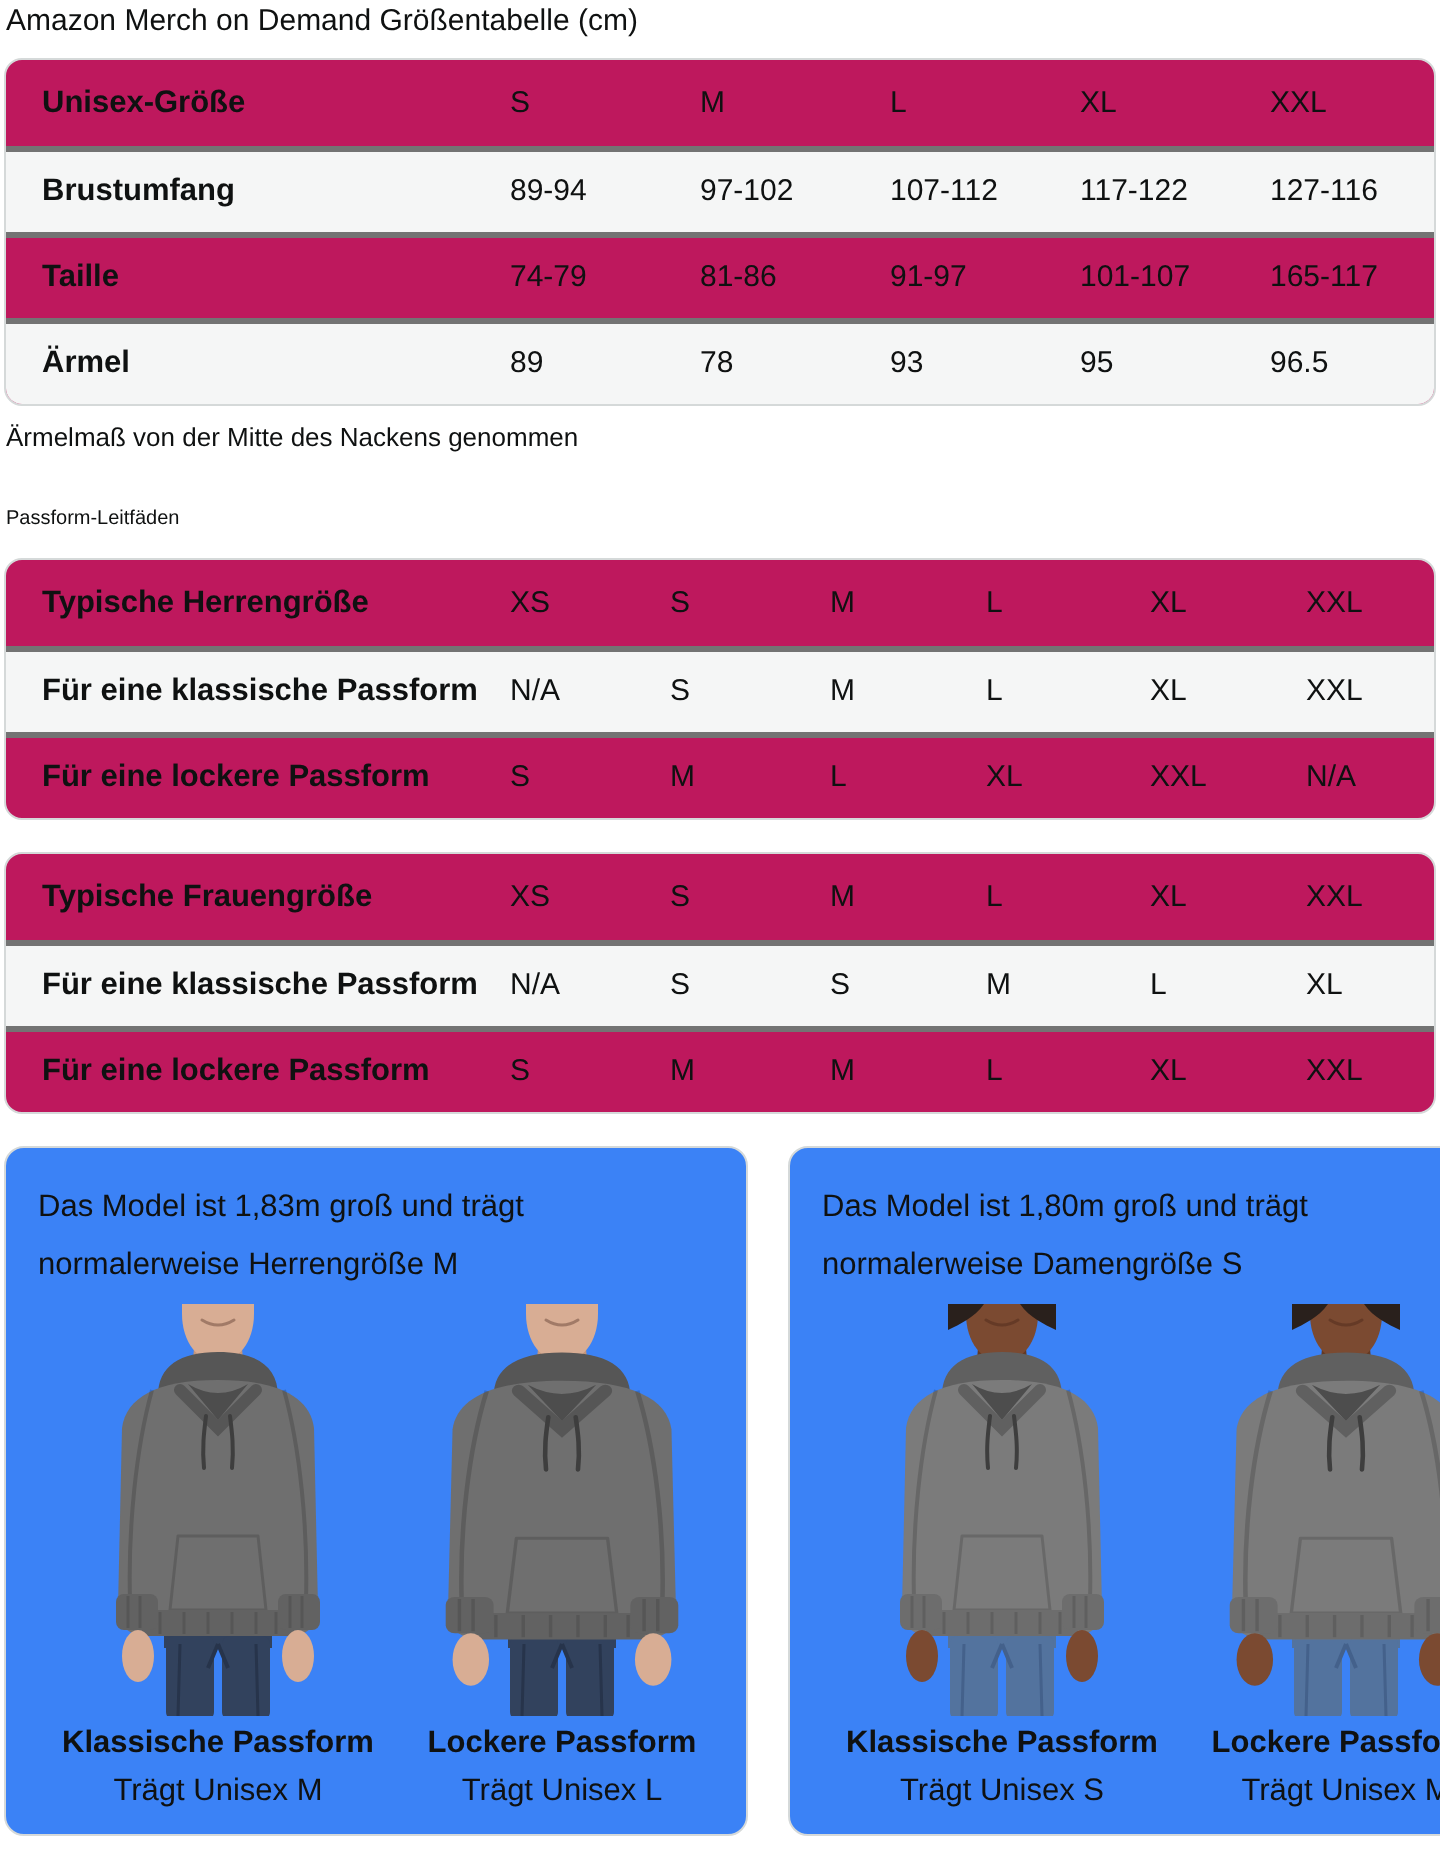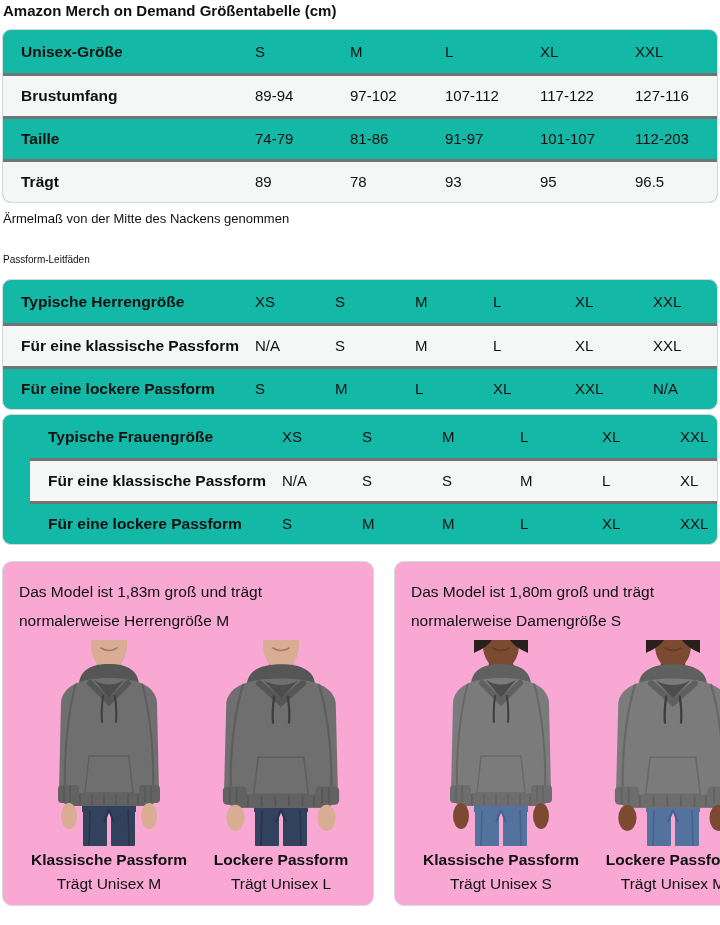--- a/index.html
+++ b/index.html
@@ -4,45 +4,45 @@
 <style>
   * { box-sizing: border-box; margin: 0; padding: 0; }
   html, body { background: #ffffff; }
   body {
     width: 720px; height: 925px; overflow: hidden;
     font-family: "Liberation Sans", "DejaVu Sans", sans-serif;
     color: #0f1111;
   }
   .page { padding: 2px 2px 0 2px; }
 
-  .page-title { font-size: 15px; font-weight: 700; line-height: 17px; margin-left: 1px; }
+  .page-title { font-size: 15px; font-weight: 400; line-height: 17px; margin-left: 1px; }
 
   
   .tbl {
     border: 1px solid #d5d9d9; border-radius: 9px; overflow: hidden;
-    background: #14b8a6; margin-top: 10px;
+    background: #be185d; margin-top: 10px;
   }
   .tbl.t2 { margin-top: 11px; }
-  .tbl.t3 { margin-top: 4px; padding-left: 27px; }
+  .tbl.t3 { margin-top: 16px; }
   .tr { display: grid; align-items: center; height: 43px; border-top: 3px solid #737373; }
   .tr:first-child { border-top: none; }
   .tr:nth-child(even) { background: #f5f6f6; }
   .t1 .tr { grid-template-columns: 248px 95px 95px 95px 95px 1fr; }
   .t2 .tr, .t3 .tr { grid-template-columns: 248px 80px 80px 78px 82px 78px 1fr; }
   .cell { font-size: 15px; line-height: 18px; padding-left: 4px; white-space: nowrap; }
   .cell.lbl { padding-left: 18px; font-weight: 700; font-size: 15.5px; }
 
   .note { font-size: 13px; line-height: 16px; margin: 8px 0 0 1px; }
   .section-heading { font-size: 10px; font-weight: 400; line-height: 17px; margin: 24px 0 0 1px; }
 
   
   .cards { display: flex; gap: 20px; margin-top: 16px; }
   .card {
     flex: 1; border: 1px solid #d5d9d9; border-radius: 10px;
-    background: #f9a8d4; padding: 15px 13px 10px;
+    background: #3b82f6; padding: 15px 13px 10px;
   }
   .card-desc { font-size: 15.5px; line-height: 29px; margin-left: 3px; }
   .figs { display: flex; justify-content: space-between; margin-top: 5px; }
   .fig { width: 158px; text-align: center; margin-left: 14px; }
   .fig-art { width: 158px; height: 206px; display: block; }
   .fig-fit { font-size: 15.5px; font-weight: 700; line-height: 21px; margin-top: 3px; }
   .fig-size { font-size: 15.5px; font-weight: 400; line-height: 22px; margin-top: 3px; }
 
   
   .card-men   { --skin:#d8ad94; --skin2:#c4967b; --jeans:#32425d; --jeans2:#27344b;
@@ -126,24 +126,24 @@
       <div class="cell">107-112</div>
       <div class="cell">117-122</div>
       <div class="cell">127-116</div>
     </div>
     <div class="tr">
       <div class="cell lbl">Taille</div>
       <div class="cell">74-79</div>
       <div class="cell">81-86</div>
       <div class="cell">91-97</div>
       <div class="cell">101-107</div>
-      <div class="cell">112-203</div>
-    </div>
-    <div class="tr">
-      <div class="cell lbl">Trägt</div>
+      <div class="cell">165-117</div>
+    </div>
+    <div class="tr">
+      <div class="cell lbl">Ärmel</div>
       <div class="cell">89</div>
       <div class="cell">78</div>
       <div class="cell">93</div>
       <div class="cell">95</div>
       <div class="cell">96.5</div>
     </div>
   </div>
 
   <div class="note">Ärmelmaß von der Mitte des Nackens genommen</div>
 

